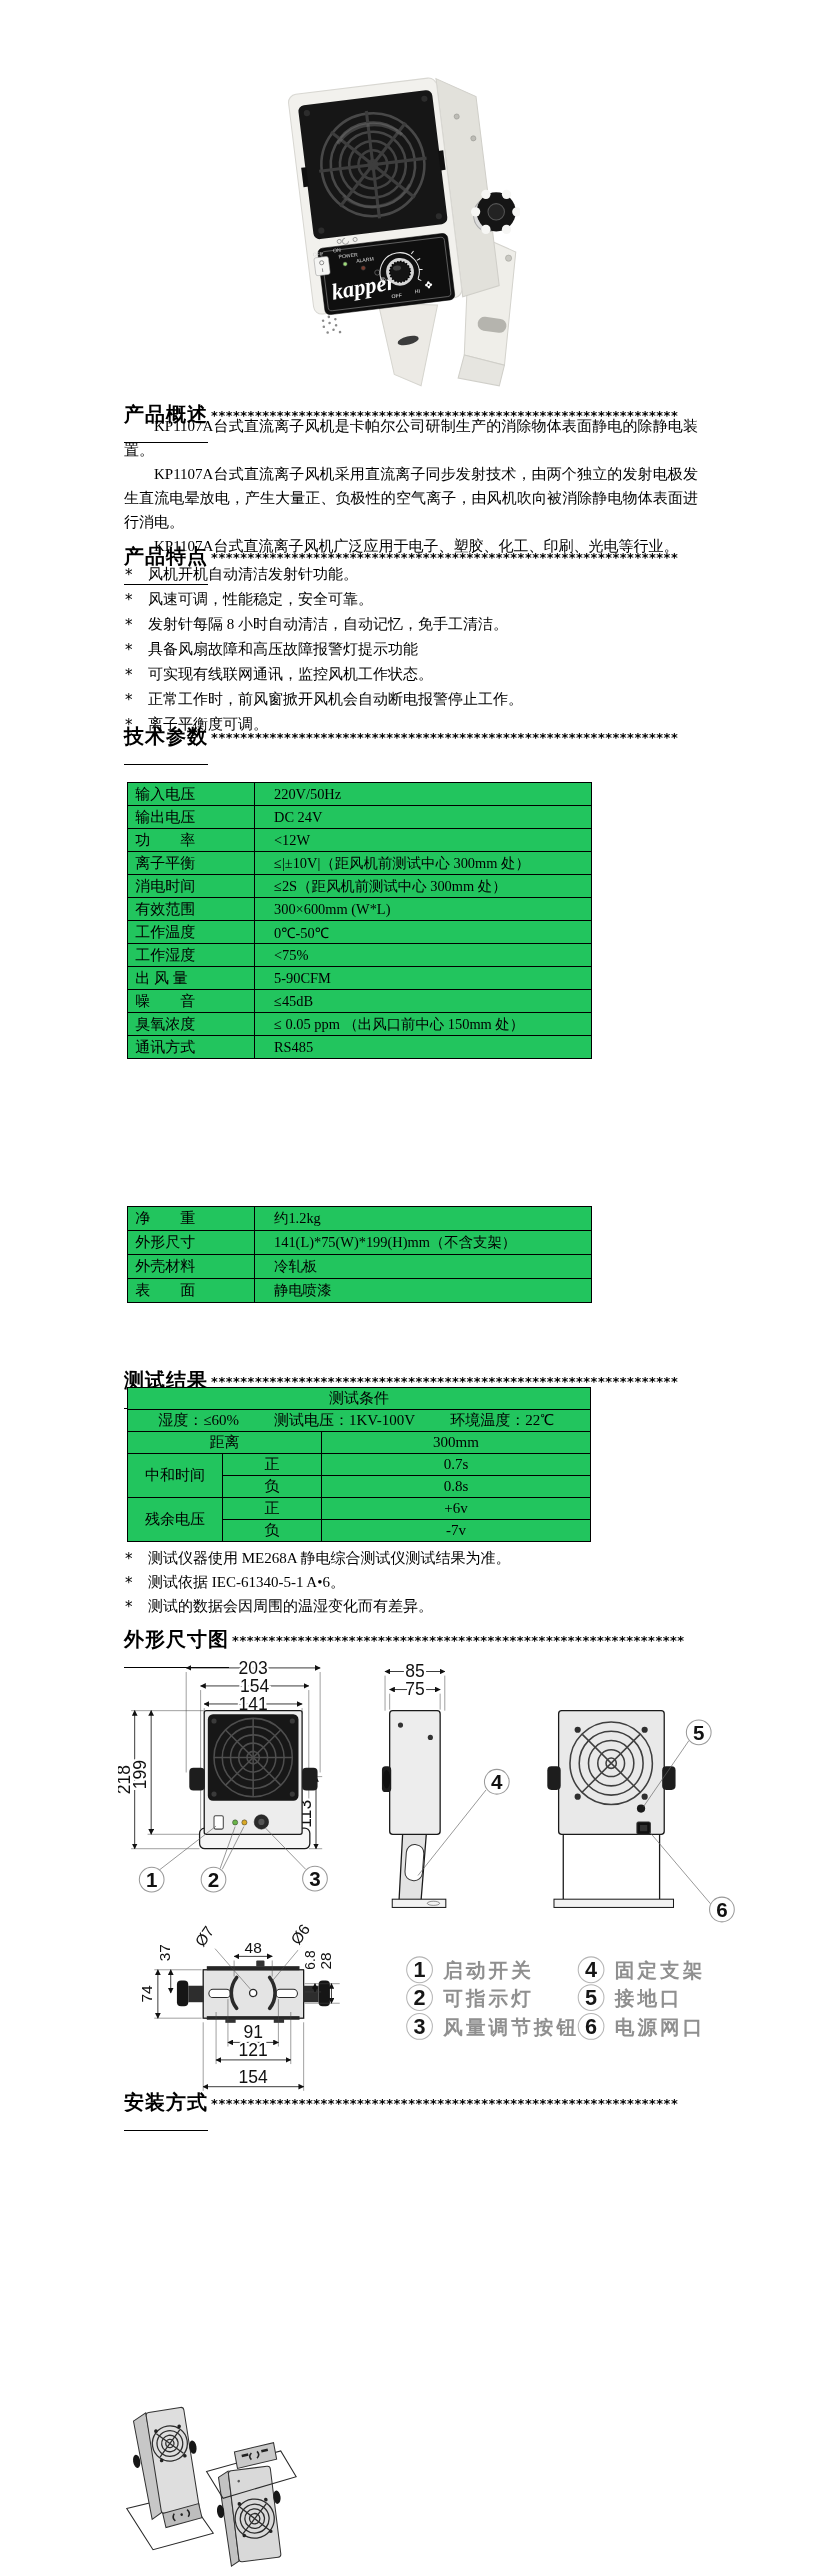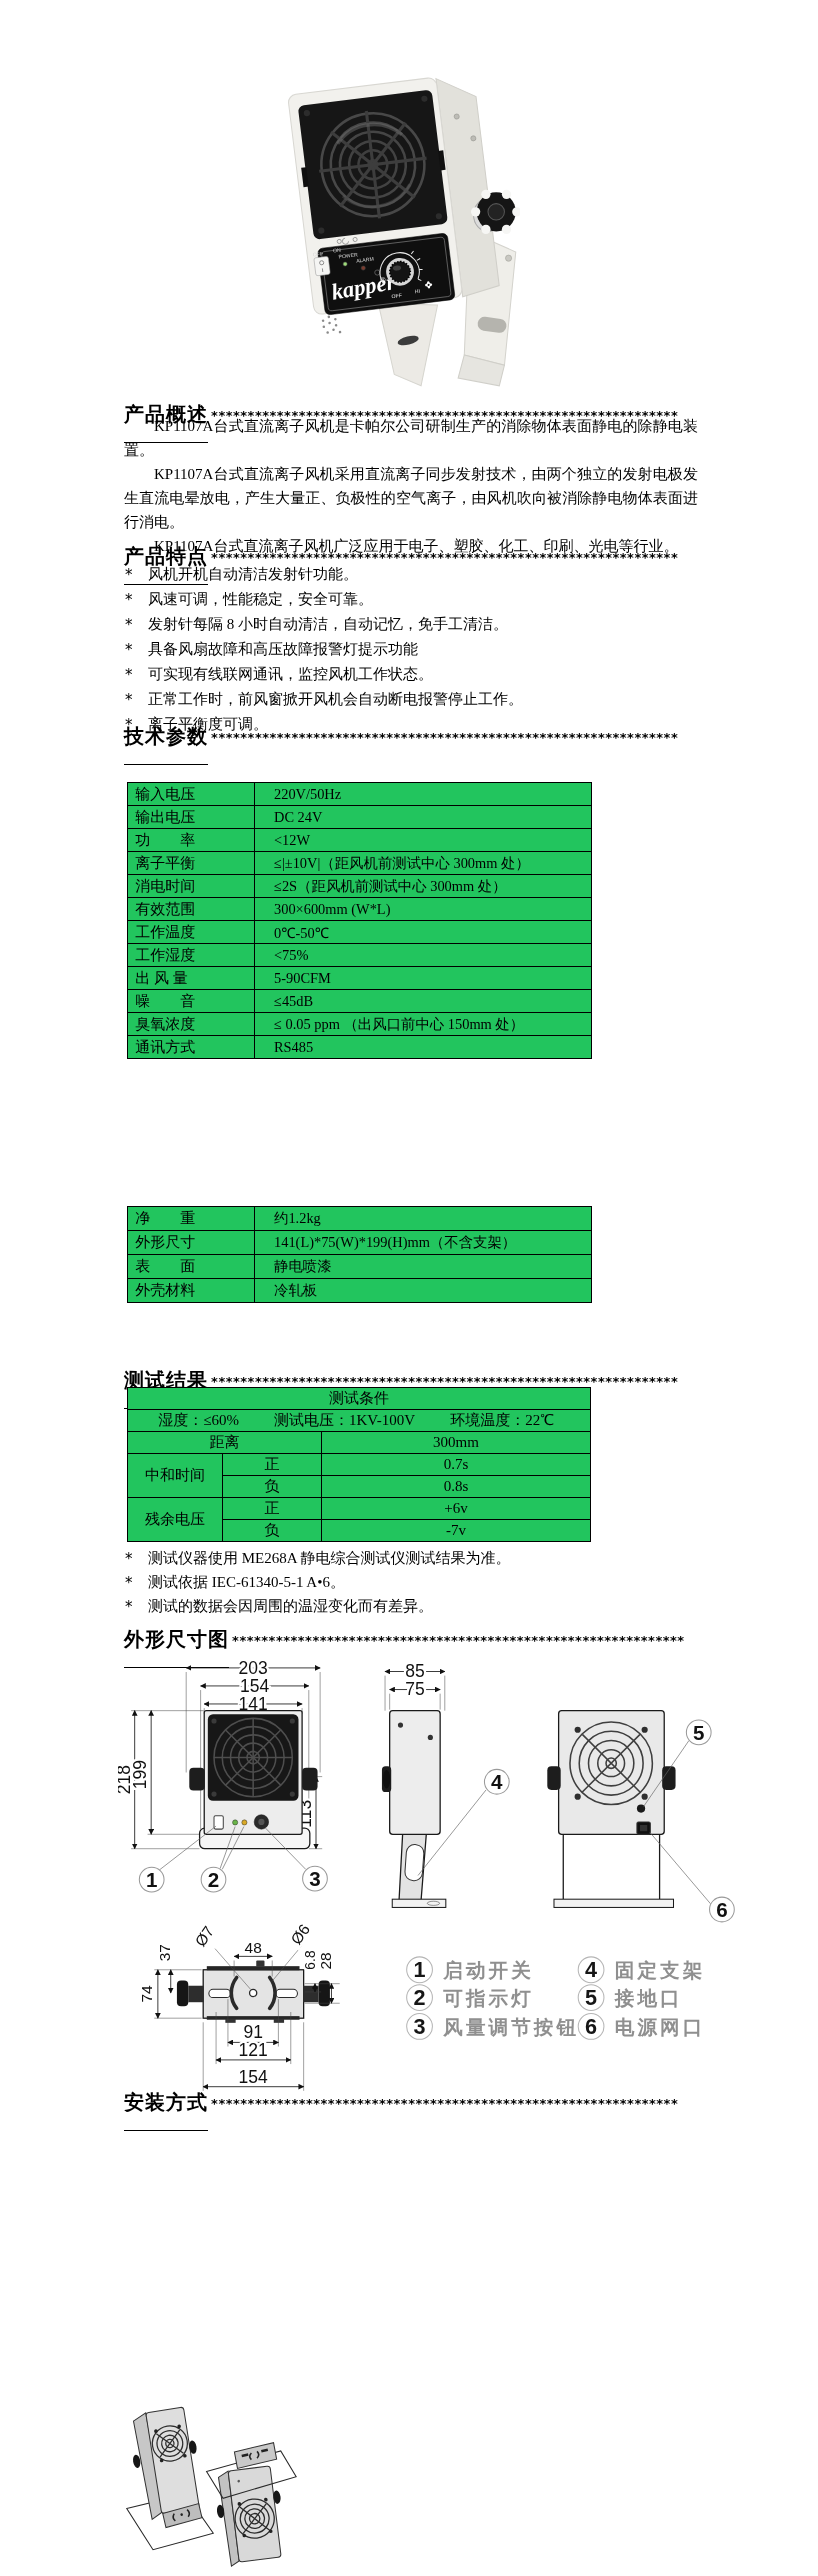--- a/index.html
+++ b/index.html
@@ -233,26 +233,26 @@
     <tbody id="specs2-body">
         <tr style="height: 24px;">
           <td class="l">净　　重</td>
           <td class="v">约1.2kg</td>
         </tr>
         <tr style="height: 24px;">
           <td class="l">外形尺寸</td>
           <td class="v">141(L)*75(W)*199(H)mm（不含支架）</td>
         </tr>
         <tr style="height: 24px;">
+          <td class="l">外壳材料</td>
+          <td class="v">冷轧板</td>
+        </tr>
+        <tr style="height: 24px;">
           <td class="l">表　　面</td>
           <td class="v">静电喷漆</td>
-        </tr>
-        <tr style="height: 24px;">
-          <td class="l">外壳材料</td>
-          <td class="v">冷轧板</td>
         </tr>
       </tbody>
   </table>
 
   <div class="sec" style="top:1367px">
     <span class="t">测试结果</span><span class="stars">****************************************************************</span>
   </div>
   <table class="ttab" style="left:127px;top:1387px;width:464px">
     <colgroup>
         <col style="width:95px">

